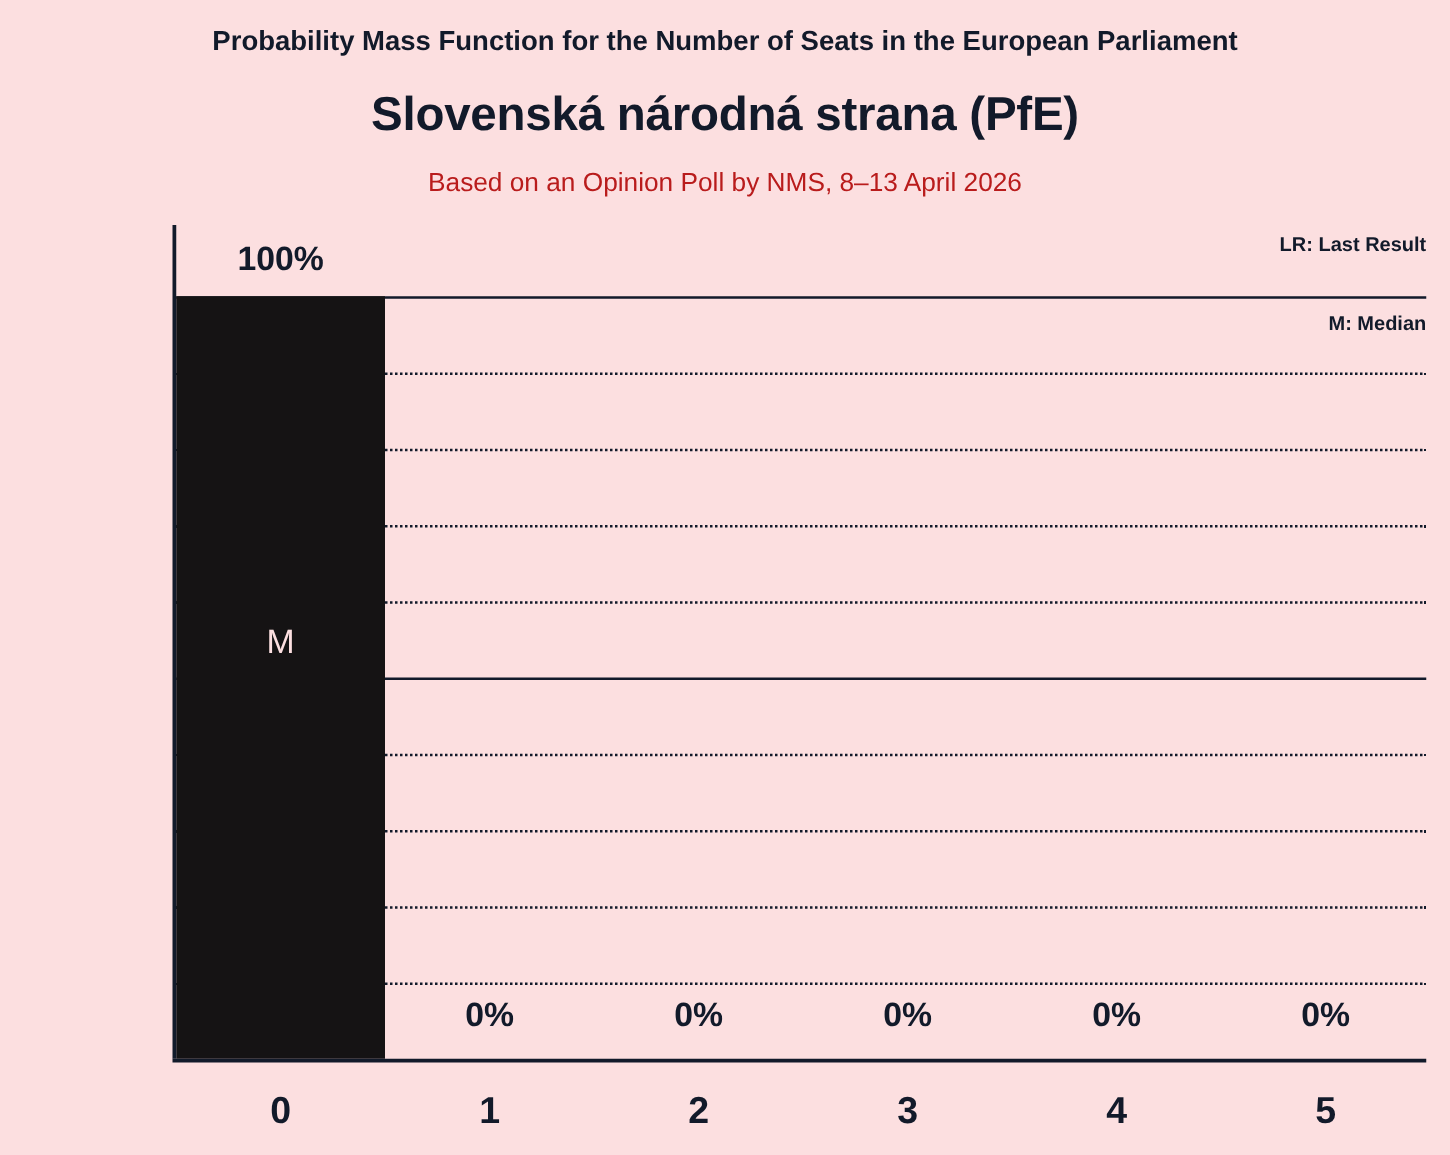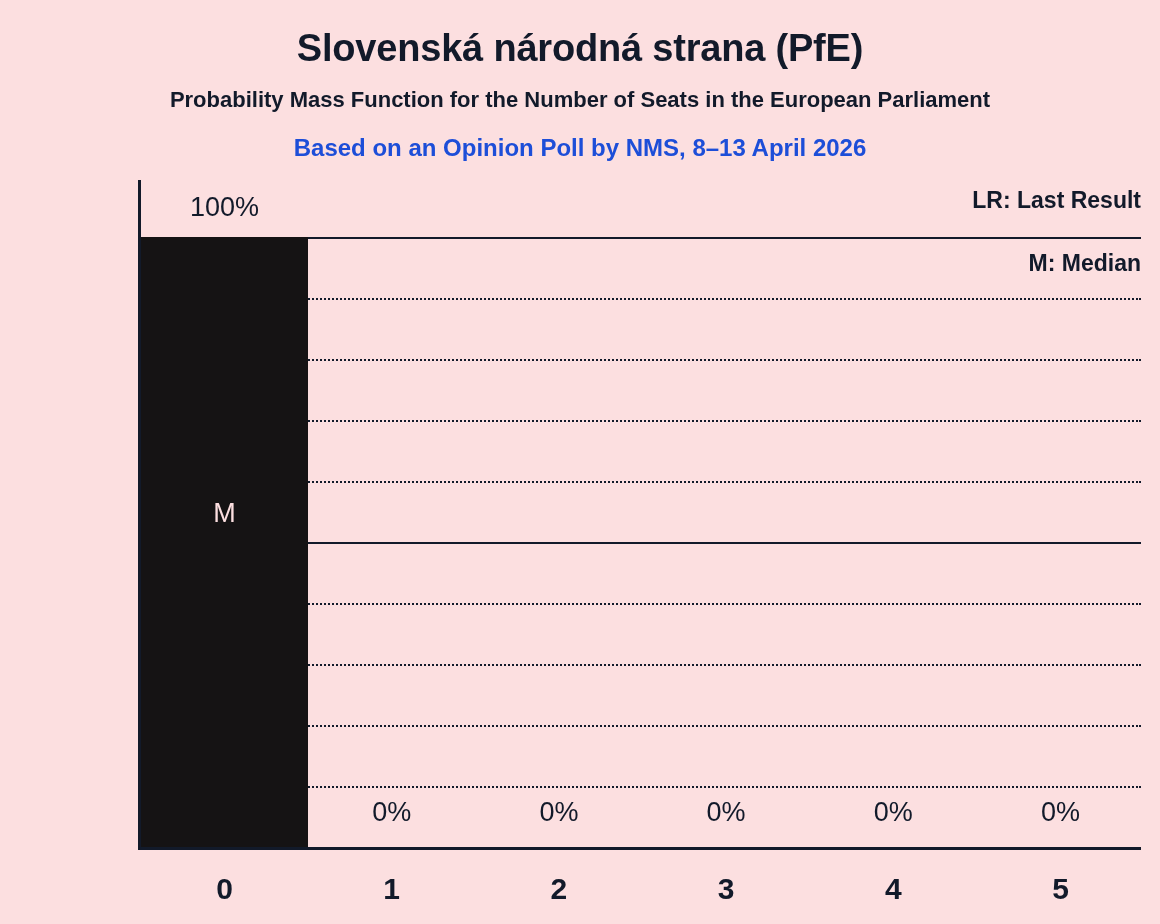--- a/index.html
+++ b/index.html
@@ -33,25 +33,25 @@
     color: #121a2a;
   }
   #chart-subtitle {
     font-size: 22px;
     font-weight: bold;
     line-height: 1;
     padding-top: 22px;
     color: #121a2a;
   }
   #chart-source {
-    font-size: 24px;
-    font-weight: bold;
+    font-size: 21px;
+    font-weight: normal;
     line-height: 1;
     padding-top: 25px;
-    color: #1d4ed8;
+    color: #b91c1c;
   }
 
   
   #copyright {
     position: absolute;
     top: 8px;
     right: -1px;
     width: 140px;
     font-size: 9px;
     color: #4a3b40;
@@ -119,56 +119,56 @@
     font-size: 27px;
     line-height: 1.12;
     font-weight: normal;
   }
 
   
   .value-label {
     position: absolute;
     text-align: center;
     font-size: 27px;
-    font-weight: normal;
+    font-weight: bold;
     color: #121a2a;
     line-height: 1;
   }
 
   
   .x-tick-label {
     position: absolute;
     text-align: center;
     font-size: 30px;
     font-weight: bold;
     color: #121a2a;
     line-height: 1;
     top: 874px;
   }
 
   
   .legend-entry {
     position: absolute;
     right: 19px;
     text-align: right;
-    font-size: 23px;
+    font-size: 16px;
     font-weight: bold;
     color: #121a2a;
     line-height: 1;
     white-space: nowrap;
   }
   #legend-lr { top: 189px; }
   #legend-m  { top: 252px; }
 </style>
 </head>
 <body>
 
 <div id="title-block">
+  <div id="chart-subtitle">Probability Mass Function for the Number of Seats in the European Parliament</div>
   <div id="chart-title">Slovenská národná strana (PfE)</div>
-  <div id="chart-subtitle">Probability Mass Function for the Number of Seats in the European Parliament</div>
   <div id="chart-source">Based on an Opinion Poll by NMS, 8–13 April 2026</div>
 </div>
 
 <div id="copyright">© 2026 Filip van Laenen</div>
 
 <div class="legend-entry" id="legend-lr">LR: Last Result</div>
 <div class="legend-entry" id="legend-m">M: Median</div>
 
 <div id="plot">
   <div id="gridlines">

